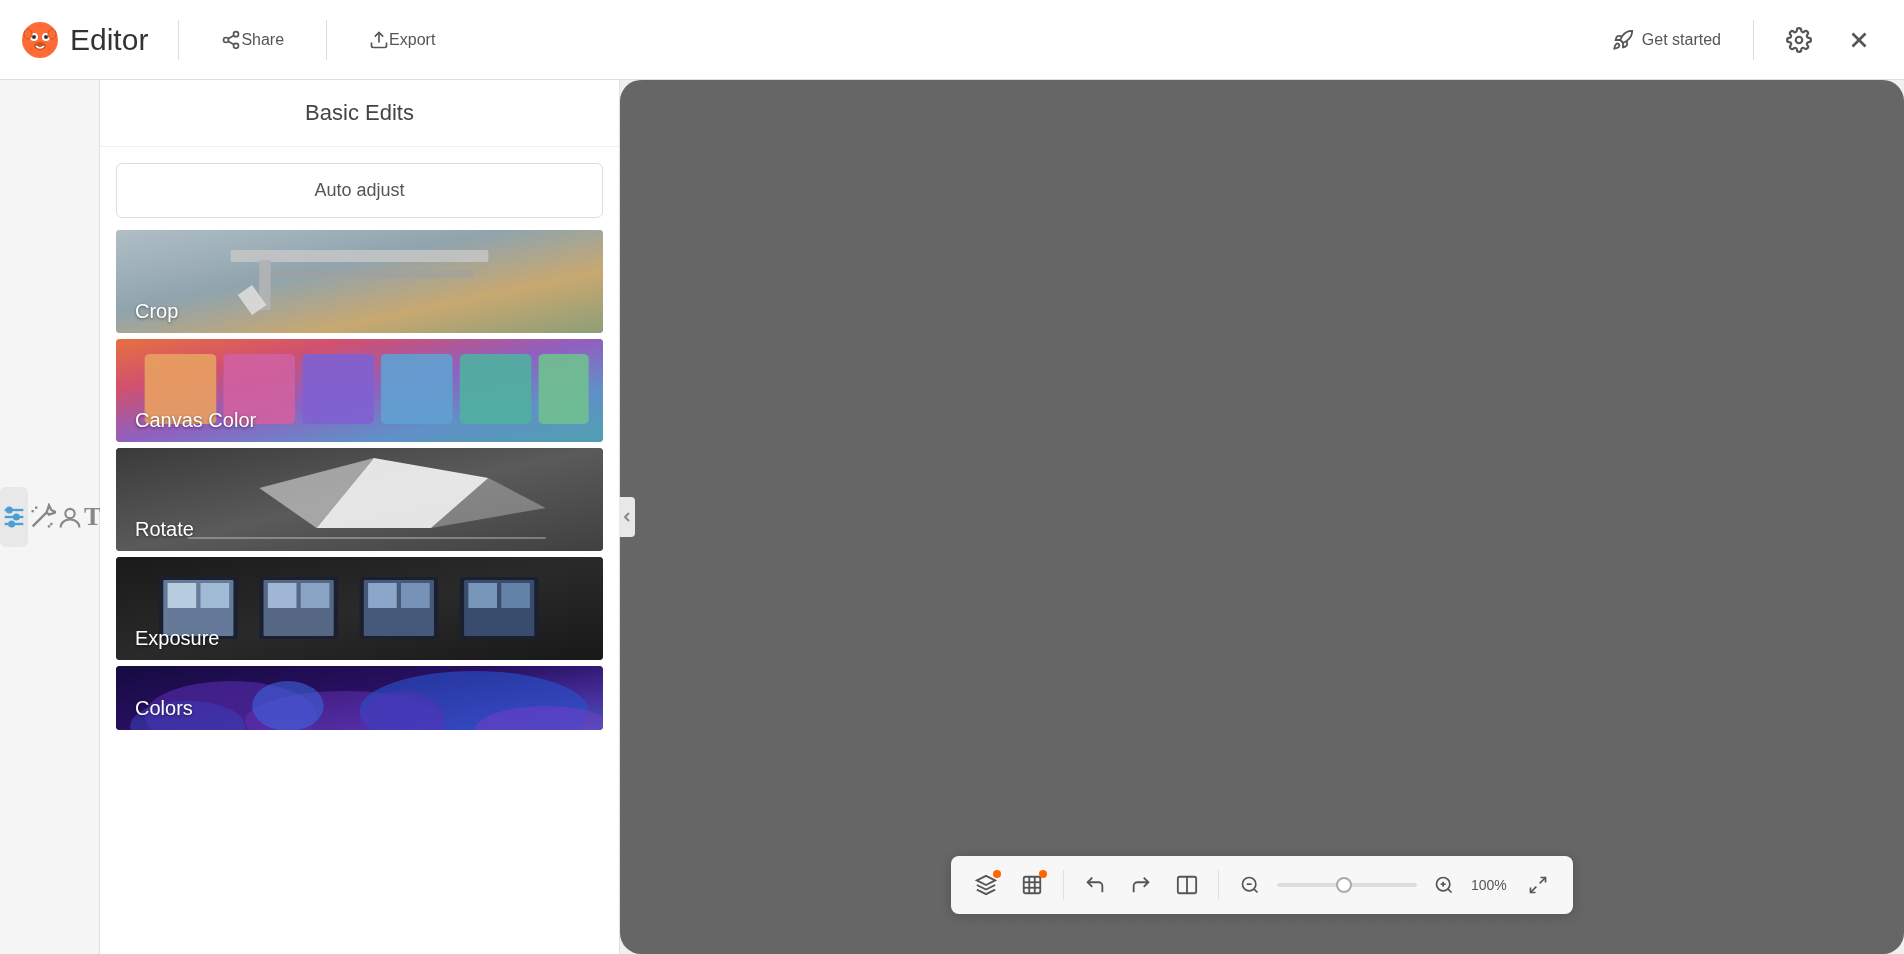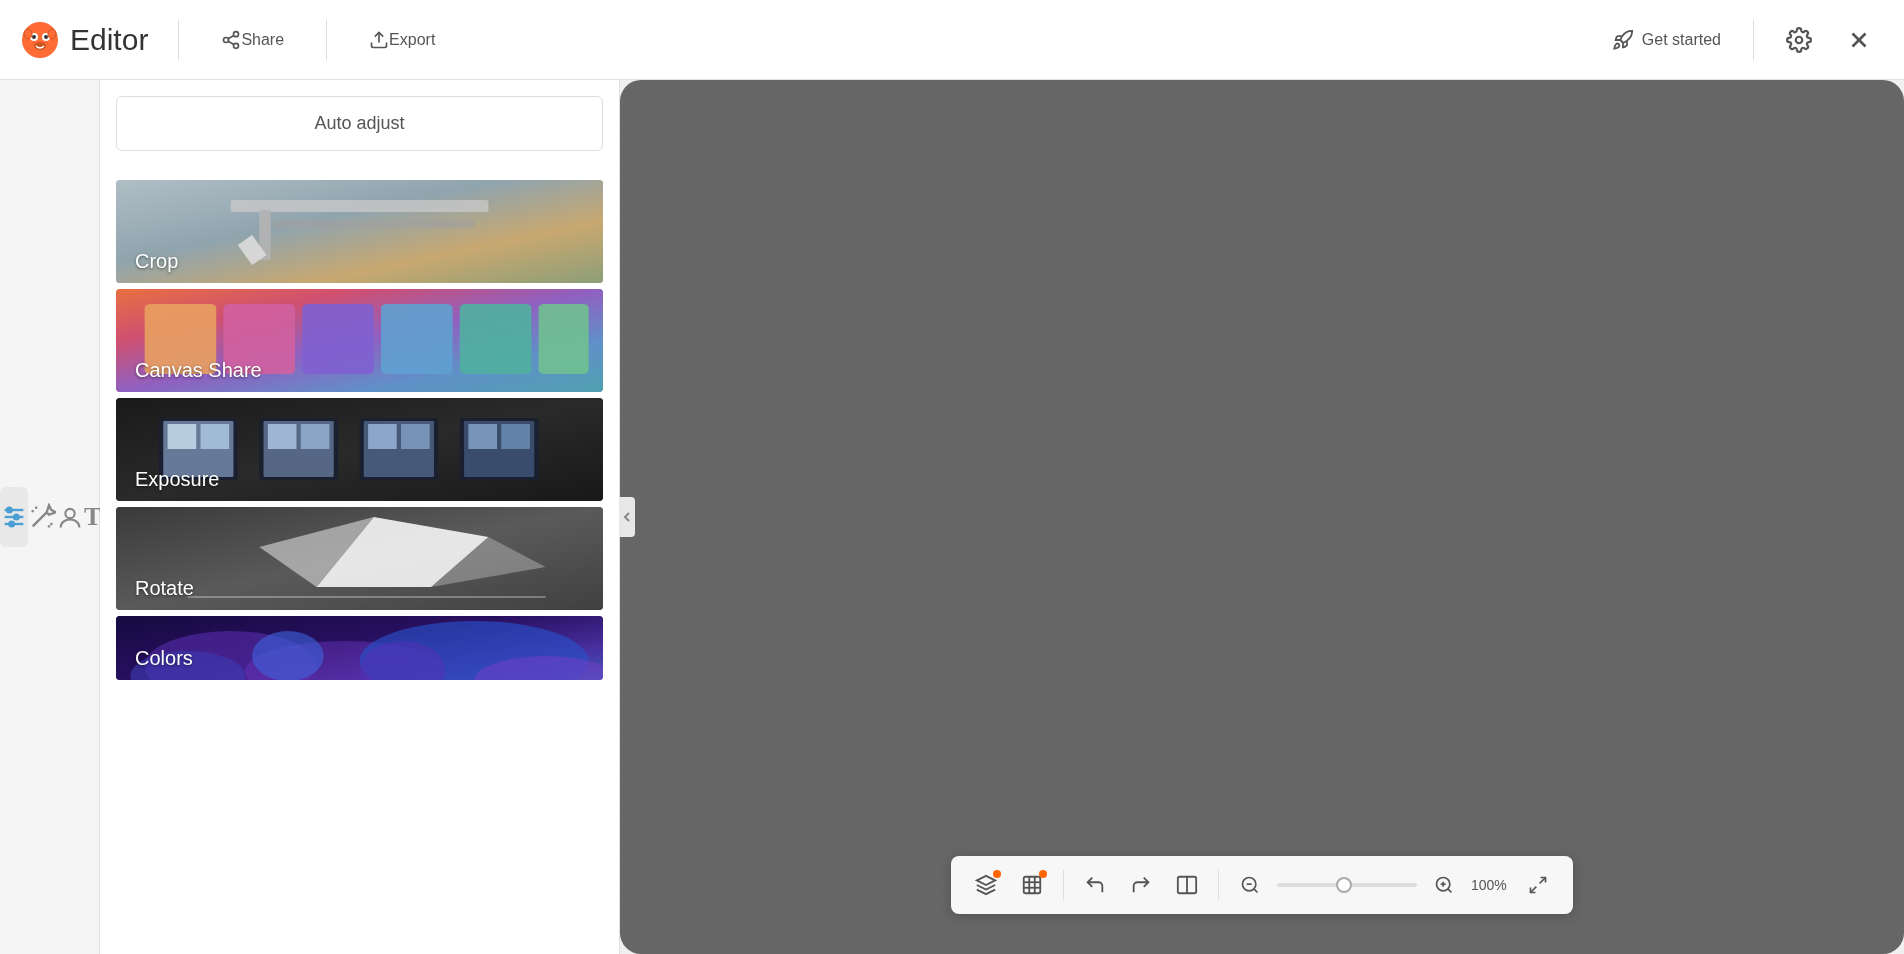--- a/index.html
+++ b/index.html
@@ -136,21 +136,21 @@
     }
     .auto-adjust-btn {
       width: 100%;
       padding: 16px;
       font-size: 18px;
       color: #555;
       background: #fff;
       border: 1.5px solid #ddd;
       border-radius: 6px;
       cursor: pointer;
-      margin-bottom: 25px;
+      margin-bottom: 8px;
     }
 
     .tool-card {
       position: relative;
       width: 100%;
       height: 103px;
       border-radius: 4px;
       overflow: hidden;
       cursor: pointer;
       margin-bottom: 2px;
@@ -457,20 +457,23 @@
         <line x1="12" y1="2" x2="12" y2="22"></line>
         <line x1="2" y1="12" x2="22" y2="12"></line>
         <line x1="5" y1="5" x2="19" y2="19"></line>
         <line x1="19" y1="5" x2="5" y2="19"></line>
         <circle cx="12" cy="12" r="2"></circle>
       </svg>
     </button>
   </nav>
 
   <div class="panel">
+    <div class="panel-header">
+      <span>Basic Edits</span>
+    </div>
     <div class="panel-body">
       <button class="auto-adjust-btn">Auto adjust</button>
 
       <div class="tool-card">
         <div class="tool-card-bg crop-bg" style="position:relative; overflow:hidden;">
 
           <svg width="100%" height="103" viewBox="0 0 340 103" preserveAspectRatio="none">
             <defs>
               <linearGradient id="cropGrad" x1="0%" y1="0%" x2="100%" y2="100%">
                 <stop offset="0%" style="stop-color:#b0bec5"></stop>
@@ -505,21 +508,42 @@
             <rect width="340" height="103" fill="url(#chalksGrad)"></rect>
 
             <rect x="20" y="15" width="50" height="70" rx="4" fill="#e8a060" opacity="0.9"></rect>
             <rect x="75" y="15" width="50" height="70" rx="4" fill="#d060a0" opacity="0.9"></rect>
             <rect x="130" y="15" width="50" height="70" rx="4" fill="#8060d0" opacity="0.9"></rect>
             <rect x="185" y="15" width="50" height="70" rx="4" fill="#60a0d0" opacity="0.9"></rect>
             <rect x="240" y="15" width="50" height="70" rx="4" fill="#50b0a0" opacity="0.9"></rect>
             <rect x="295" y="15" width="35" height="70" rx="4" fill="#70c090" opacity="0.9"></rect>
           </svg>
         </div>
-        <span class="tool-card-label">Canvas Share</span>
+        <span class="tool-card-label">Canvas Color</span>
+      </div>
+
+      <div class="tool-card">
+        <div class="tool-card-bg rotate-bg" style="position:relative; overflow:hidden;">
+          <svg width="100%" height="103" viewBox="0 0 340 103" preserveAspectRatio="none">
+            <defs>
+              <linearGradient id="rotGrad" x1="0%" y1="0%" x2="100%" y2="100%">
+                <stop offset="0%" style="stop-color:#3a3a3a"></stop>
+                <stop offset="50%" style="stop-color:#5a5a5a"></stop>
+                <stop offset="100%" style="stop-color:#404040"></stop>
+              </linearGradient>
+            </defs>
+            <rect width="340" height="103" fill="url(#rotGrad)"></rect>
+
+            <polygon points="140,80 220,80 260,30 180,10" fill="rgba(255,255,255,0.85)"></polygon>
+            <polygon points="140,80 180,10 100,40" fill="rgba(200,200,200,0.7)"></polygon>
+            <polygon points="220,80 260,30 300,60" fill="rgba(180,180,180,0.5)"></polygon>
+            <line x1="50" y1="90" x2="300" y2="90" stroke="rgba(255,255,255,0.3)" stroke-width="2"></line>
+          </svg>
+        </div>
+        <span class="tool-card-label">Rotate</span>
       </div>
 
       <div class="tool-card">
         <div class="tool-card-bg exposure-bg" style="position:relative; overflow:hidden;">
           <svg width="100%" height="103" viewBox="0 0 340 103" preserveAspectRatio="none">
             <defs>
               <linearGradient id="expGrad" x1="0%" y1="0%" x2="100%" y2="100%">
                 <stop offset="0%" style="stop-color:#1a1a1a"></stop>
                 <stop offset="50%" style="stop-color:#2a2a2a"></stop>
                 <stop offset="100%" style="stop-color:#181818"></stop>
@@ -542,41 +566,20 @@
             <rect x="176" y="26" width="20" height="25" fill="rgba(185,218,255,0.6)"></rect>
             <rect x="199" y="26" width="20" height="25" fill="rgba(165,205,245,0.5)"></rect>
 
             <rect x="240" y="20" width="55" height="62" rx="2" fill="#1a2030"></rect>
             <rect x="243" y="23" width="49" height="56" rx="1" fill="rgba(120,160,220,0.35)"></rect>
             <rect x="246" y="26" width="20" height="25" fill="rgba(170,210,250,0.55)"></rect>
             <rect x="269" y="26" width="20" height="25" fill="rgba(150,198,240,0.45)"></rect>
           </svg>
         </div>
         <span class="tool-card-label">Exposure</span>
-      </div>
-
-      <div class="tool-card">
-        <div class="tool-card-bg rotate-bg" style="position:relative; overflow:hidden;">
-          <svg width="100%" height="103" viewBox="0 0 340 103" preserveAspectRatio="none">
-            <defs>
-              <linearGradient id="rotGrad" x1="0%" y1="0%" x2="100%" y2="100%">
-                <stop offset="0%" style="stop-color:#3a3a3a"></stop>
-                <stop offset="50%" style="stop-color:#5a5a5a"></stop>
-                <stop offset="100%" style="stop-color:#404040"></stop>
-              </linearGradient>
-            </defs>
-            <rect width="340" height="103" fill="url(#rotGrad)"></rect>
-
-            <polygon points="140,80 220,80 260,30 180,10" fill="rgba(255,255,255,0.85)"></polygon>
-            <polygon points="140,80 180,10 100,40" fill="rgba(200,200,200,0.7)"></polygon>
-            <polygon points="220,80 260,30 300,60" fill="rgba(180,180,180,0.5)"></polygon>
-            <line x1="50" y1="90" x2="300" y2="90" stroke="rgba(255,255,255,0.3)" stroke-width="2"></line>
-          </svg>
-        </div>
-        <span class="tool-card-label">Rotate</span>
       </div>
 
       <div class="tool-card" style="height:64px;">
         <div class="tool-card-bg colors-bg" style="position:relative; overflow:hidden; height:80px;">
           <svg width="100%" height="80" viewBox="0 0 340 80" preserveAspectRatio="none">
             <defs>
               <linearGradient id="colGrad" x1="0%" y1="0%" x2="100%" y2="100%">
                 <stop offset="0%" style="stop-color:#150b40"></stop>
                 <stop offset="40%" style="stop-color:#280f60"></stop>
                 <stop offset="70%" style="stop-color:#4830a0"></stop>

